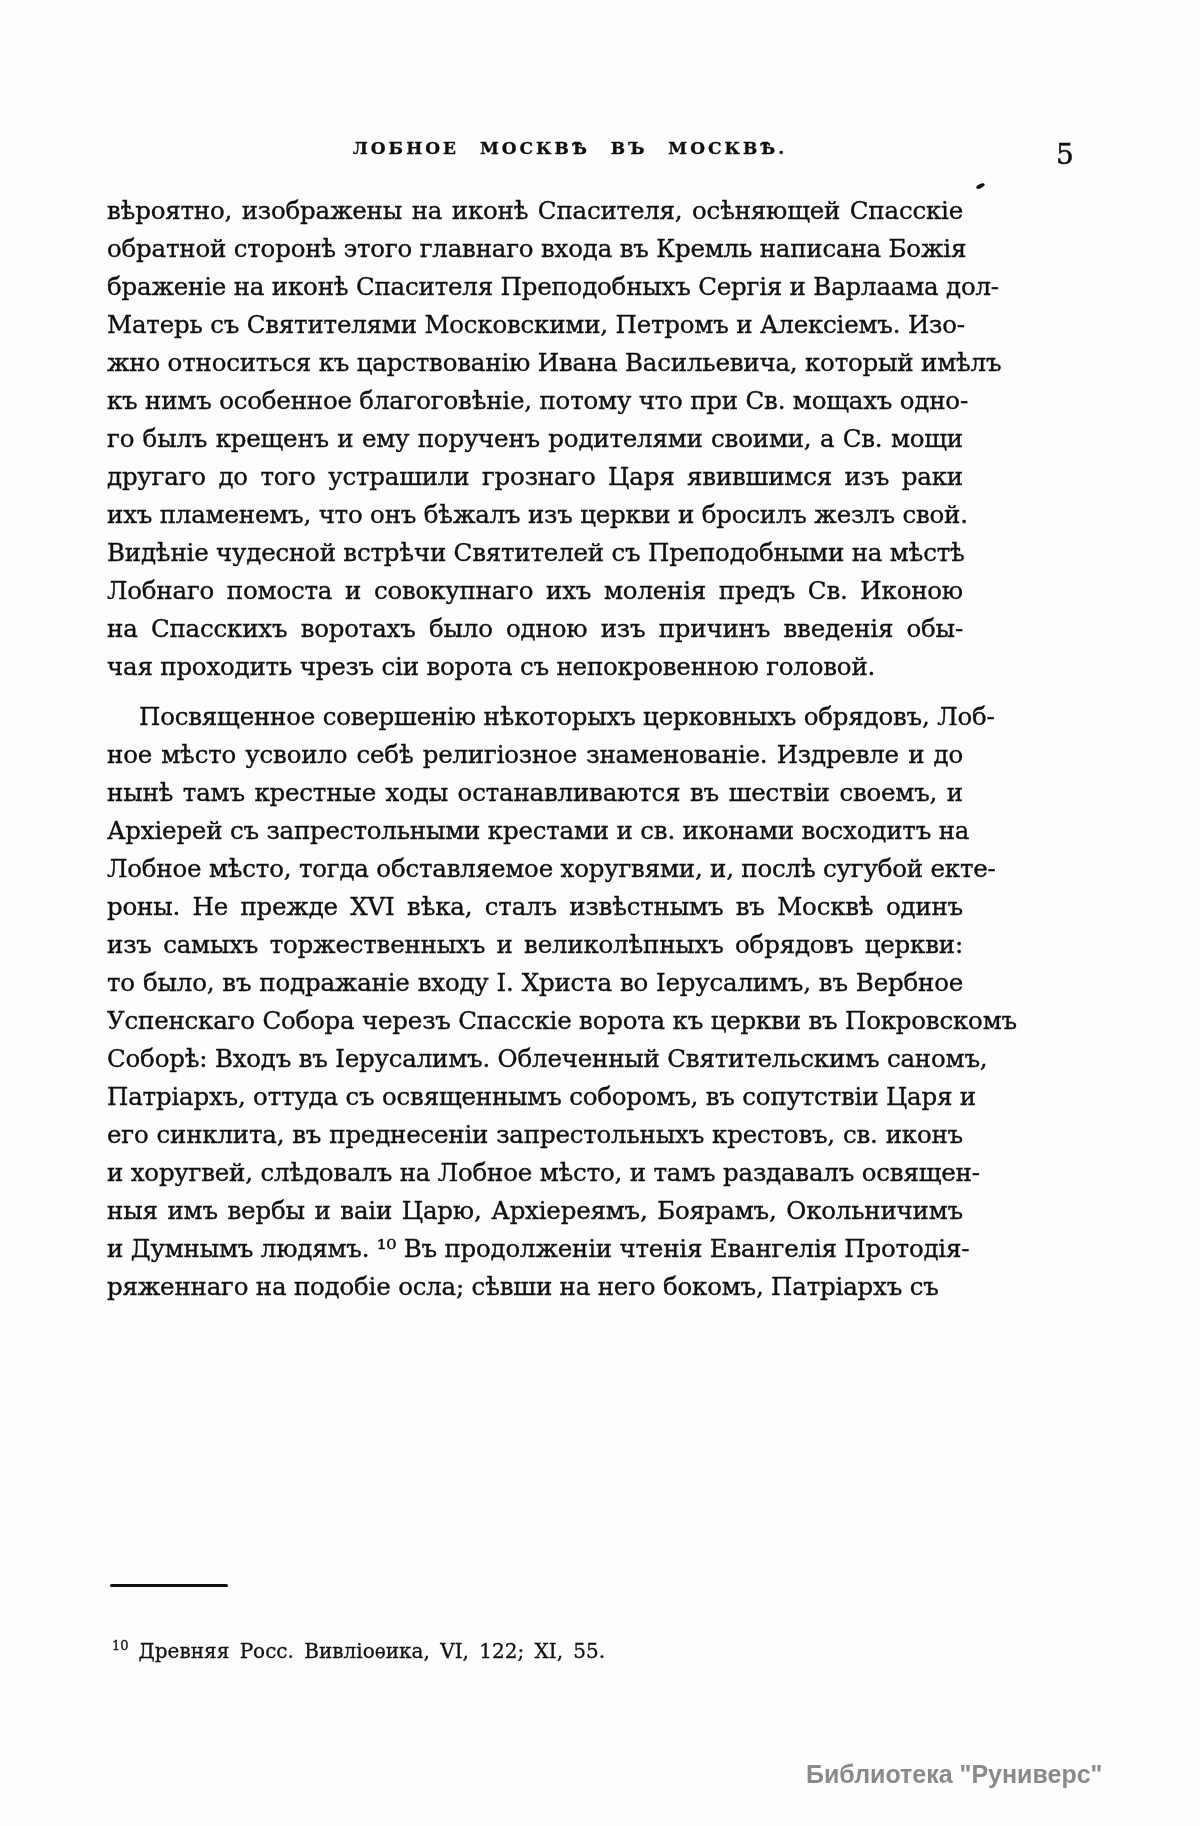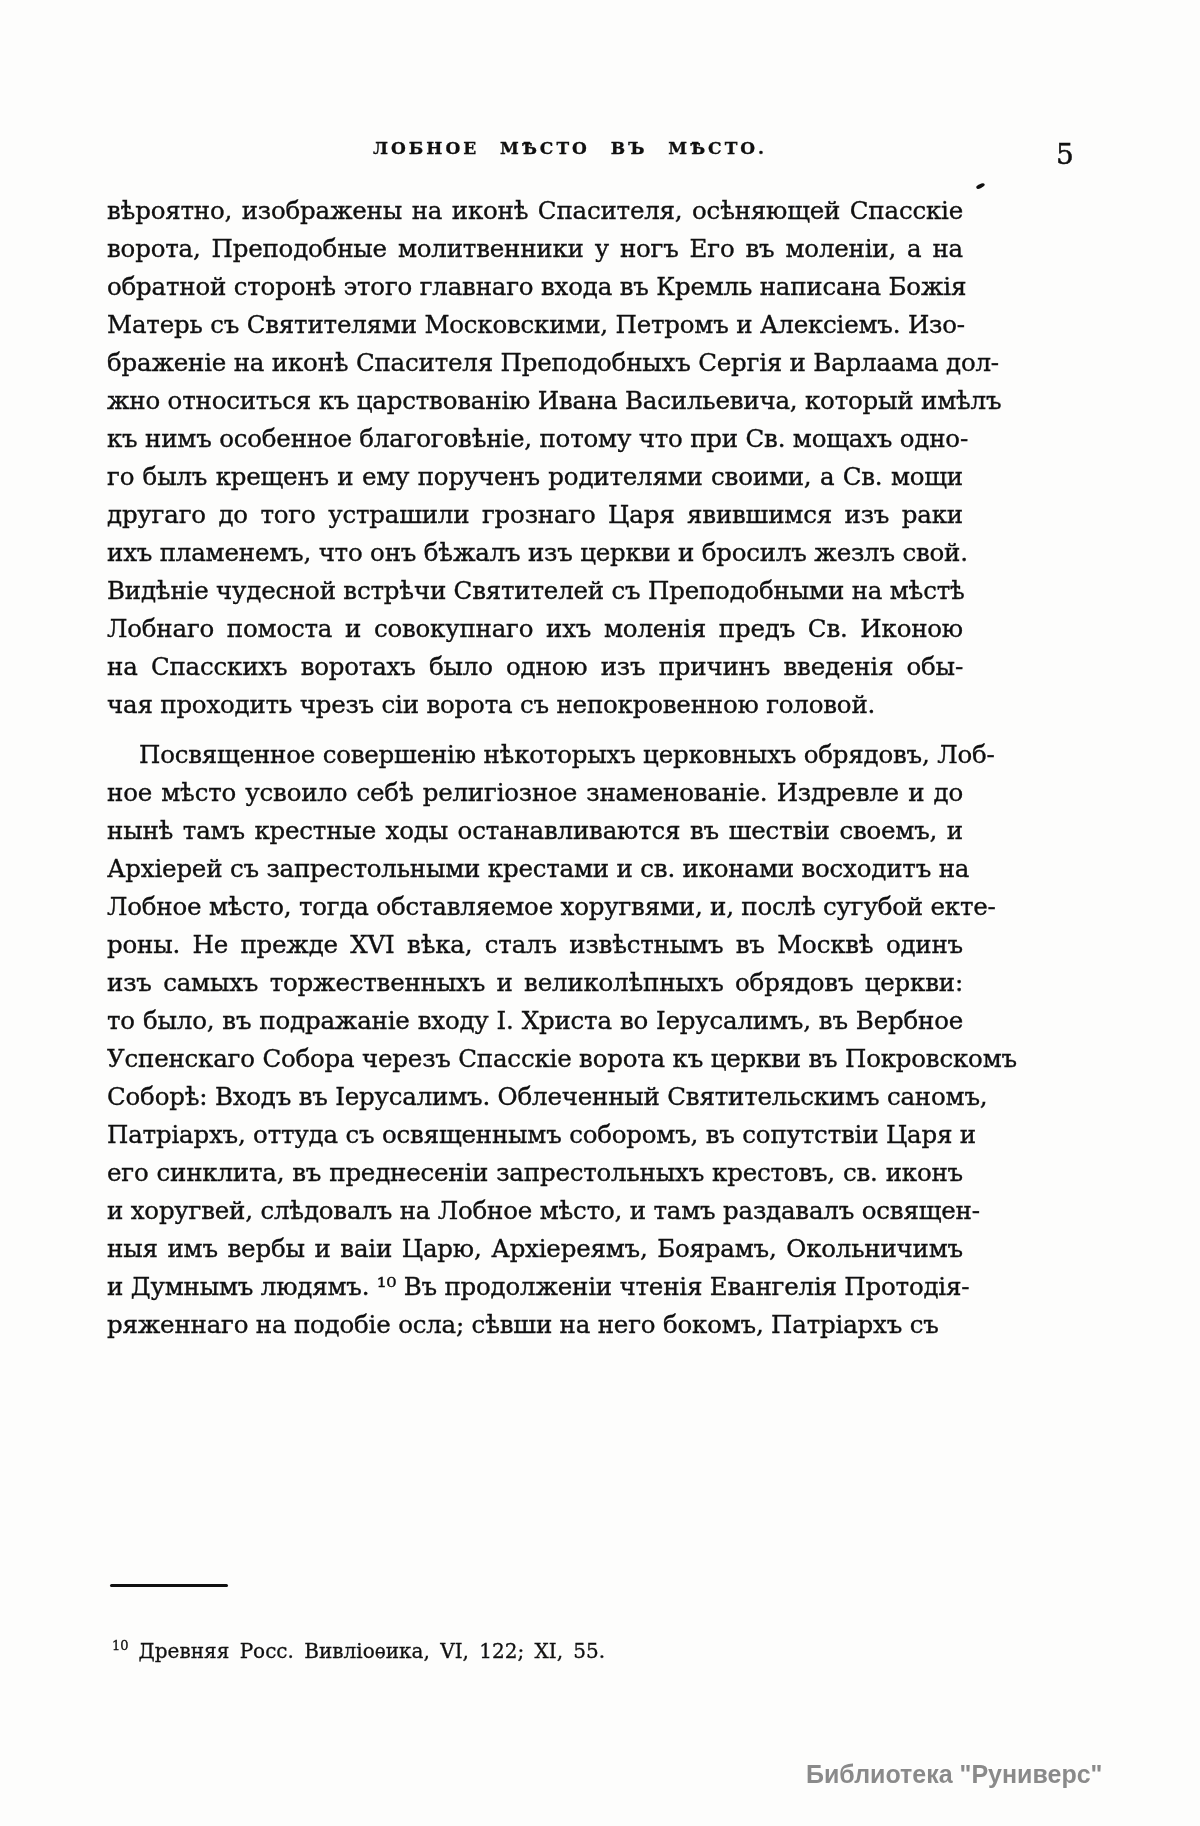--- a/index.html
+++ b/index.html
@@ -113,33 +113,32 @@
     color: var(--watermark);
     -webkit-text-stroke: 0;
     white-space: nowrap;
   }
 </style>
 </head>
 <body>
 
 <div class="page">
 
-  <div class="running-head">ЛОБНОЕ МѢСТО ВЪ МѢСТО.</div>
+  <div class="running-head">ЛОБНОЕ МОСКВѢ ВЪ МОСКВѢ.</div>
 
   <div class="page-number">5</div>
 
   <div class="ink-speck"></div>
 
   <div class="body-text">
       <div class="paragraph">
         <div class="line">вѣроятно, изображены на иконѣ Спасителя, осѣняющей Спасскіе</div>
-        <div class="line">ворота, Преподобные молитвенники у ногъ Его въ моленіи, а на</div>
         <div class="line">обратной сторонѣ этого главнаго входа въ Кремль написана Божія</div>
+        <div class="line">браженіе на иконѣ Спасителя Преподобныхъ Сергія и Варлаама дол-</div>
         <div class="line">Матерь съ Святителями Московскими, Петромъ и Алексіемъ. Изо-</div>
-        <div class="line">браженіе на иконѣ Спасителя Преподобныхъ Сергія и Варлаама дол-</div>
         <div class="line">жно относиться къ царствованію Ивана Васильевича, который имѣлъ</div>
         <div class="line">къ нимъ особенное благоговѣніе, потому что при Св. мощахъ одно-</div>
         <div class="line">го былъ крещенъ и ему порученъ родителями своими, а Св. мощи</div>
         <div class="line">другаго до того устрашили грознаго Царя явившимся изъ раки</div>
         <div class="line">ихъ пламенемъ, что онъ бѣжалъ изъ церкви и бросилъ жезлъ свой.</div>
         <div class="line">Видѣніе чудесной встрѣчи Святителей съ Преподобными на мѣстѣ</div>
         <div class="line">Лобнаго помоста и совокупнаго ихъ моленія предъ Св. Иконою</div>
         <div class="line">на Спасскихъ воротахъ было одною изъ причинъ введенія обы-</div>
         <div class="line last">чая проходить чрезъ сіи ворота съ непокровенною головой.</div>
       </div>

